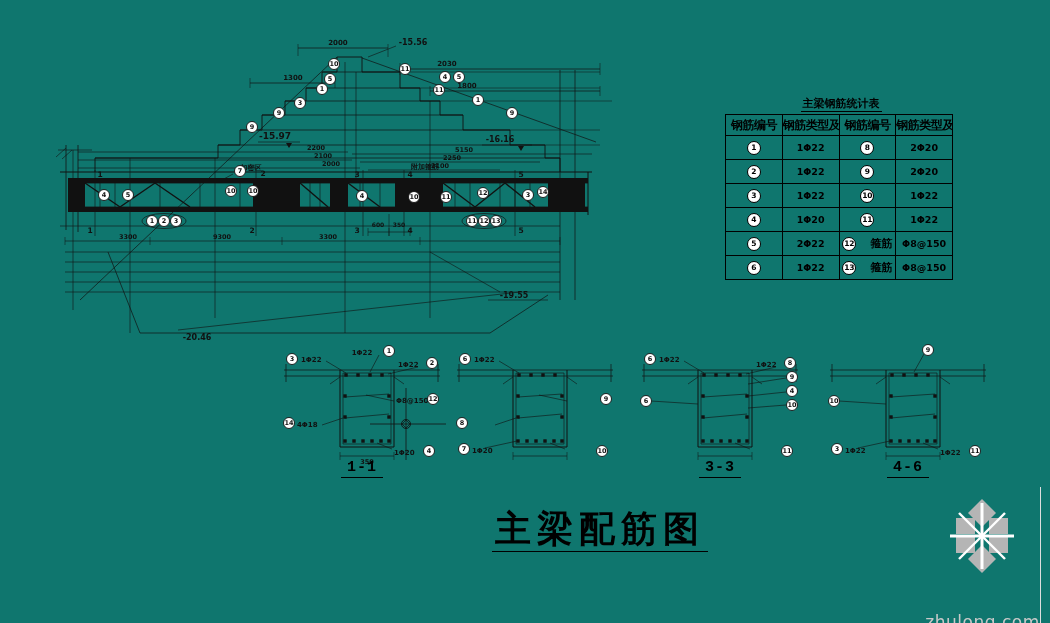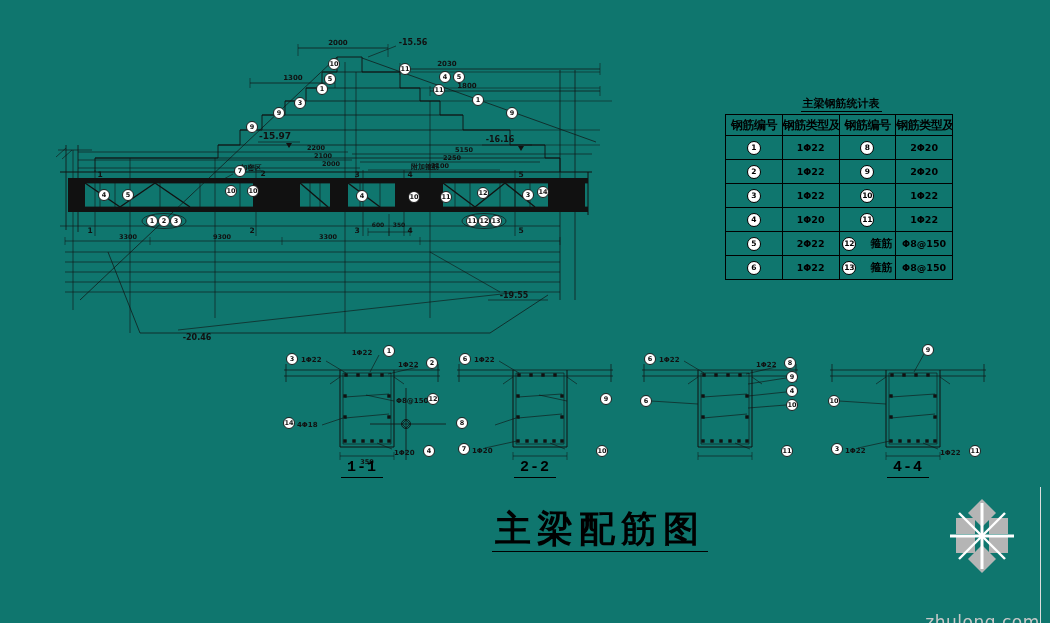--- a/index.html
+++ b/index.html
@@ -499,21 +499,20 @@
             <circle cx="9" cy="105" r="5.5" fill="#fff" stroke="#111" stroke-width="0.9"></circle>
             <text x="9" y="107.3" font-size="6.5" text-anchor="middle" font-weight="bold">7</text>
           </g>
           <line x1="110" y1="105" x2="95" y2="99" stroke="#111" stroke-width="0.6"></line>
           <g>
             <circle cx="147" cy="107" r="5.5" fill="#fff" stroke="#111" stroke-width="0.9"></circle>
             <text x="147" y="109.3" font-size="6.5" text-anchor="middle" font-weight="bold">10</text>
           </g>
         </g>
       </svg>
-    <div class="sec-title"><span>2-2</span></div>
   </div>
   <div class="section-box" style="left:640px;top:344px;">
     <svg class="sec-svg" width="160" height="122" viewBox="0 0 160 122">
         <g>
           <line x1="2" y1="26" x2="158" y2="26" stroke="#111" stroke-width="0.7"></line>
           <line x1="2" y1="32" x2="158" y2="32" stroke="#111" stroke-width="0.7"></line>
           <line x1="4" y1="20" x2="4" y2="38" stroke="#111" stroke-width="0.7"></line>
           <line x1="156" y1="20" x2="156" y2="38" stroke="#111" stroke-width="0.7"></line>
           <line x1="58" y1="26" x2="58" y2="103" stroke="#111" stroke-width="1"></line>
           <line x1="112" y1="26" x2="112" y2="103" stroke="#111" stroke-width="1"></line>
@@ -575,20 +574,21 @@
             <circle cx="6" cy="57" r="5.5" fill="#fff" stroke="#111" stroke-width="0.9"></circle>
             <text x="6" y="59.3" font-size="6.5" text-anchor="middle" font-weight="bold">6</text>
           </g>
           <line x1="110" y1="105" x2="95" y2="99" stroke="#111" stroke-width="0.6"></line>
           <g>
             <circle cx="147" cy="107" r="5.5" fill="#fff" stroke="#111" stroke-width="0.9"></circle>
             <text x="147" y="109.3" font-size="6.5" text-anchor="middle" font-weight="bold">11</text>
           </g>
         </g>
       </svg>
+    <div class="sec-title"><span>3-3</span></div>
   </div>
   <div class="section-box" style="left:828px;top:344px;">
     <svg class="sec-svg" width="160" height="122" viewBox="0 0 160 122">
         <g>
           <line x1="2" y1="26" x2="158" y2="26" stroke="#111" stroke-width="0.7"></line>
           <line x1="2" y1="32" x2="158" y2="32" stroke="#111" stroke-width="0.7"></line>
           <line x1="4" y1="20" x2="4" y2="38" stroke="#111" stroke-width="0.7"></line>
           <line x1="156" y1="20" x2="156" y2="38" stroke="#111" stroke-width="0.7"></line>
           <line x1="58" y1="26" x2="58" y2="103" stroke="#111" stroke-width="1"></line>
           <line x1="112" y1="26" x2="112" y2="103" stroke="#111" stroke-width="1"></line>
@@ -635,21 +635,21 @@
             <text x="9" y="107.3" font-size="6.5" text-anchor="middle" font-weight="bold">3</text>
           </g>
           <line x1="110" y1="105" x2="95" y2="99" stroke="#111" stroke-width="0.6"></line>
           <text x="112" y="110.5" font-size="7" text-anchor="start" font-weight="bold">1Φ22</text>
           <g>
             <circle cx="147" cy="107" r="5.5" fill="#fff" stroke="#111" stroke-width="0.9"></circle>
             <text x="147" y="109.3" font-size="6.5" text-anchor="middle" font-weight="bold">11</text>
           </g>
         </g>
       </svg>
-    <div class="sec-title"><span>4-4</span></div>
+    <div class="sec-title"><span>4-6</span></div>
   </div>
 
   <svg class="abs" style="left:368px;top:386px;" width="80" height="76" viewBox="0 0 80 76">
     <line x1="2" y1="38" x2="78" y2="38" stroke="#111" stroke-width="0.8"></line>
     <line x1="38" y1="2" x2="38" y2="74" stroke="#111" stroke-width="0.8"></line>
     <circle cx="38" cy="38" r="4.5" fill="none" stroke="#111" stroke-width="0.9"></circle>
     <rect x="35.2" y="35.2" width="5.6" height="5.6" transform="rotate(45 38 38)" fill="none" stroke="#111" stroke-width="0.7"></rect>
   </svg>
 
   <div class="main-title">主梁配筋图</div>

